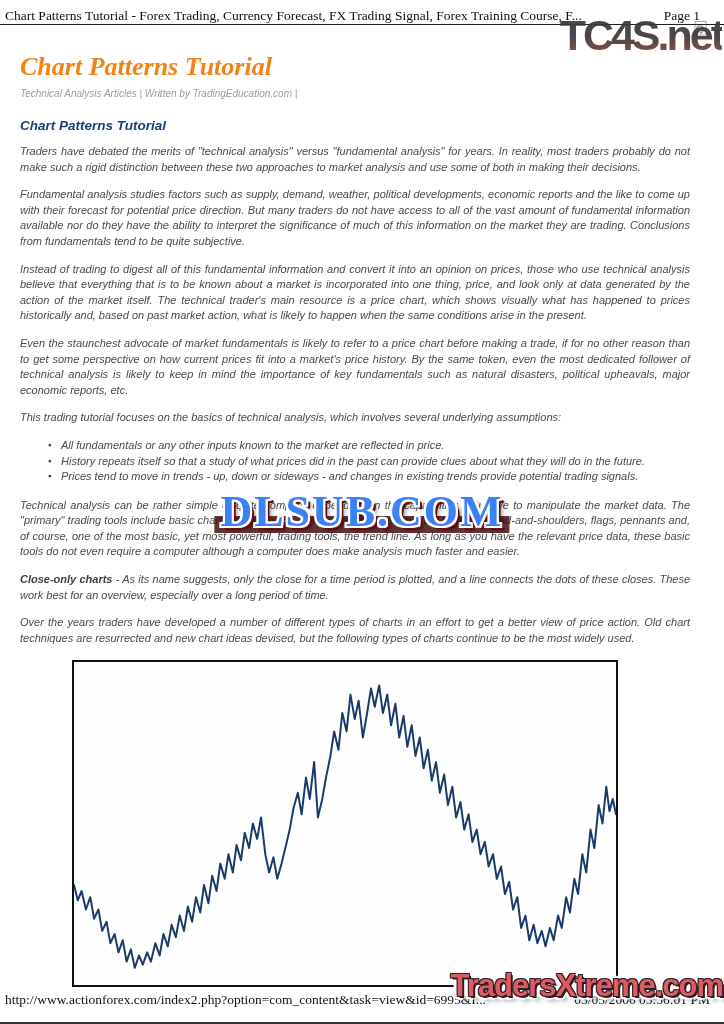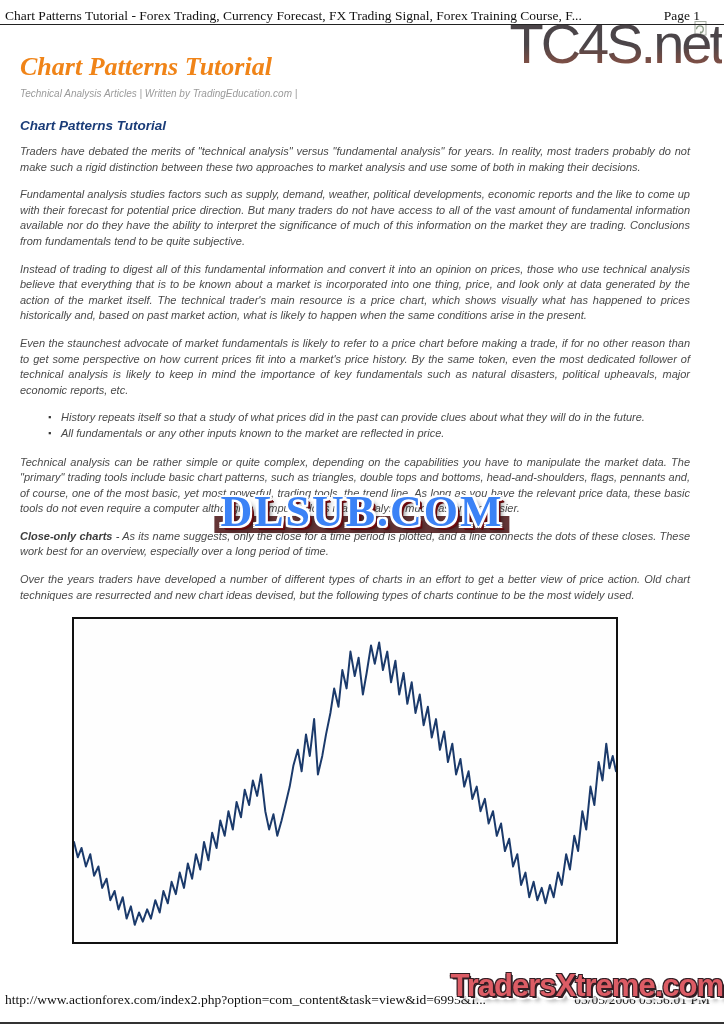--- a/index.html
+++ b/index.html
@@ -37,21 +37,21 @@
   }
   .bottom-rule {
     position: absolute; left: 0; right: 0; bottom: 0;
     height: 2px; background: #333; z-index: 1;
   }
 
   
   .wm-tc4s {
     position: absolute; top: 11px; right: 2px; z-index: 3;
     font-family: "Liberation Sans", sans-serif;
-    font-weight: normal; font-size: 56px; letter-spacing: -3px;
+    font-weight: bold; font-size: 43px; letter-spacing: -3px;
     color: #4a4145;
     background: linear-gradient(#3e383c 52%, #6b3f37 75%, #9c5544);
     -webkit-background-clip: text;
     -webkit-text-fill-color: transparent;
     opacity: 0.93;
   }
   .wm-dlsub {
     position: absolute; top: 486px; left: 50%; transform: translateX(-50%);
     z-index: 4; white-space: nowrap;
   }
@@ -149,24 +149,26 @@
 <div class="content">
   <h1 class="article-title">Chart Patterns Tutorial</h1>
   <div class="article-meta">Technical Analysis Articles |  Written by TradingEducation.com |</div>
 
   <h2 class="sec">Chart Patterns Tutorial</h2>
 
   <p>Traders have debated the merits of "technical analysis" versus "fundamental analysis" for years. In reality, most traders probably do not make such a rigid distinction between these two approaches to market analysis and use some of both in making their decisions.</p>
   <p>Fundamental analysis studies factors such as supply, demand, weather, political developments, economic reports and the like to come up with their forecast for potential price direction. But many traders do not have access to all of the vast amount of fundamental information available nor do they have the ability to interpret the significance of much of this information on the market they are trading. Conclusions from fundamentals tend to be quite subjective.</p>
   <p>Instead of trading to digest all of this fundamental information and convert it into an opinion on prices, those who use technical analysis believe that everything that is to be known about a market is incorporated into one thing, price, and look only at data generated by the action of the market itself. The technical trader's main resource is a price chart, which shows visually what has happened to prices historically and, based on past market action, what is likely to happen when the same conditions arise in the present.</p>
   <p>Even the staunchest advocate of market fundamentals is likely to refer to a price chart before making a trade, if for no other reason than to get some perspective on how current prices fit into a market's price history. By the same token, even the most dedicated follower of technical analysis is likely to keep in mind the importance of key fundamentals such as natural disasters, political upheavals, major economic reports, etc.</p>
+  <p>This trading tutorial focuses on the basics of technical analysis, which involves several underlying assumptions:</p>
 
   <ul class="assumptions">
+    <li>All fundamentals or any other inputs known to the market are reflected in price.</li>
     <li>History repeats itself so that a study of what prices did in the past can provide clues about what they will do in the future.</li>
-    <li>All fundamentals or any other inputs known to the market are reflected in price.</li>
+    <li>Prices tend to move in trends  -  up, down or sideways  -  and changes in existing trends provide potential trading signals.</li>
   </ul>
 
   <p>Technical analysis can be rather simple or quite complex, depending on the capabilities you have to manipulate the market data. The "primary" trading tools include basic chart patterns, such as triangles, double tops and bottoms, head-and-shoulders, flags, pennants and, of course, one of the most basic, yet most powerful, trading tools, the trend line. As long as you have the relevant price data, these basic tools do not even require a computer although a computer does make analysis much faster and easier.</p>
 
 
   <p><span class="lead-bold">Close-only charts</span><span>  -  As its name suggests, only the close for a time period is plotted, and a line connects the dots of these closes. These work best for an overview, especially over a long period of time.</span></p>
 
   <p>Over the years traders have developed a number of different types of charts in an effort to get a better view of price action. Old chart techniques are resurrected and new chart ideas devised, but the following types of charts continue to be the most widely used.</p>
 
   <div class="chart-box">

